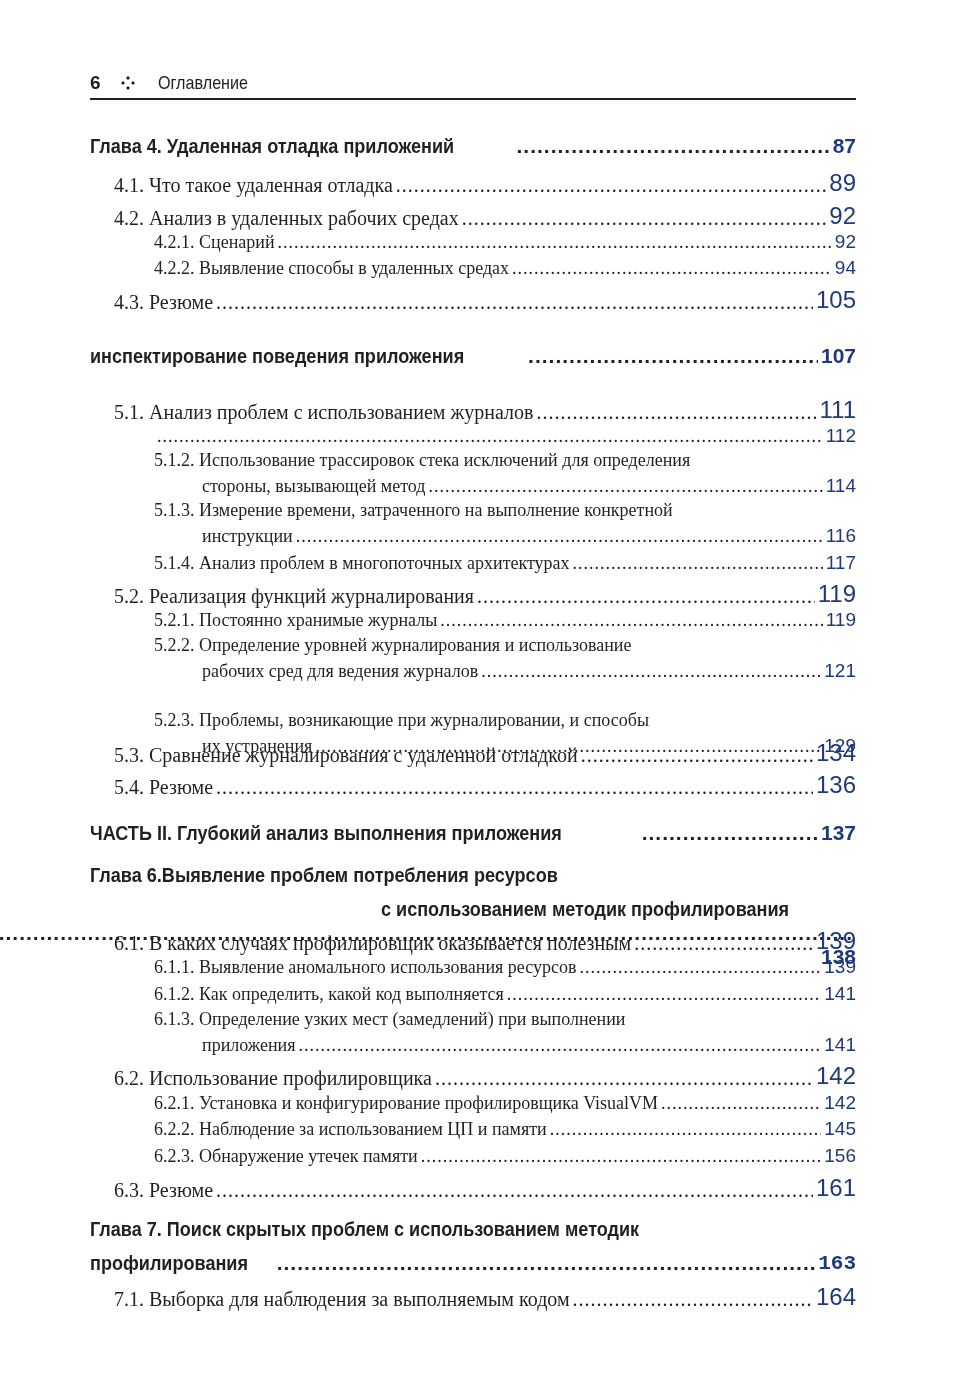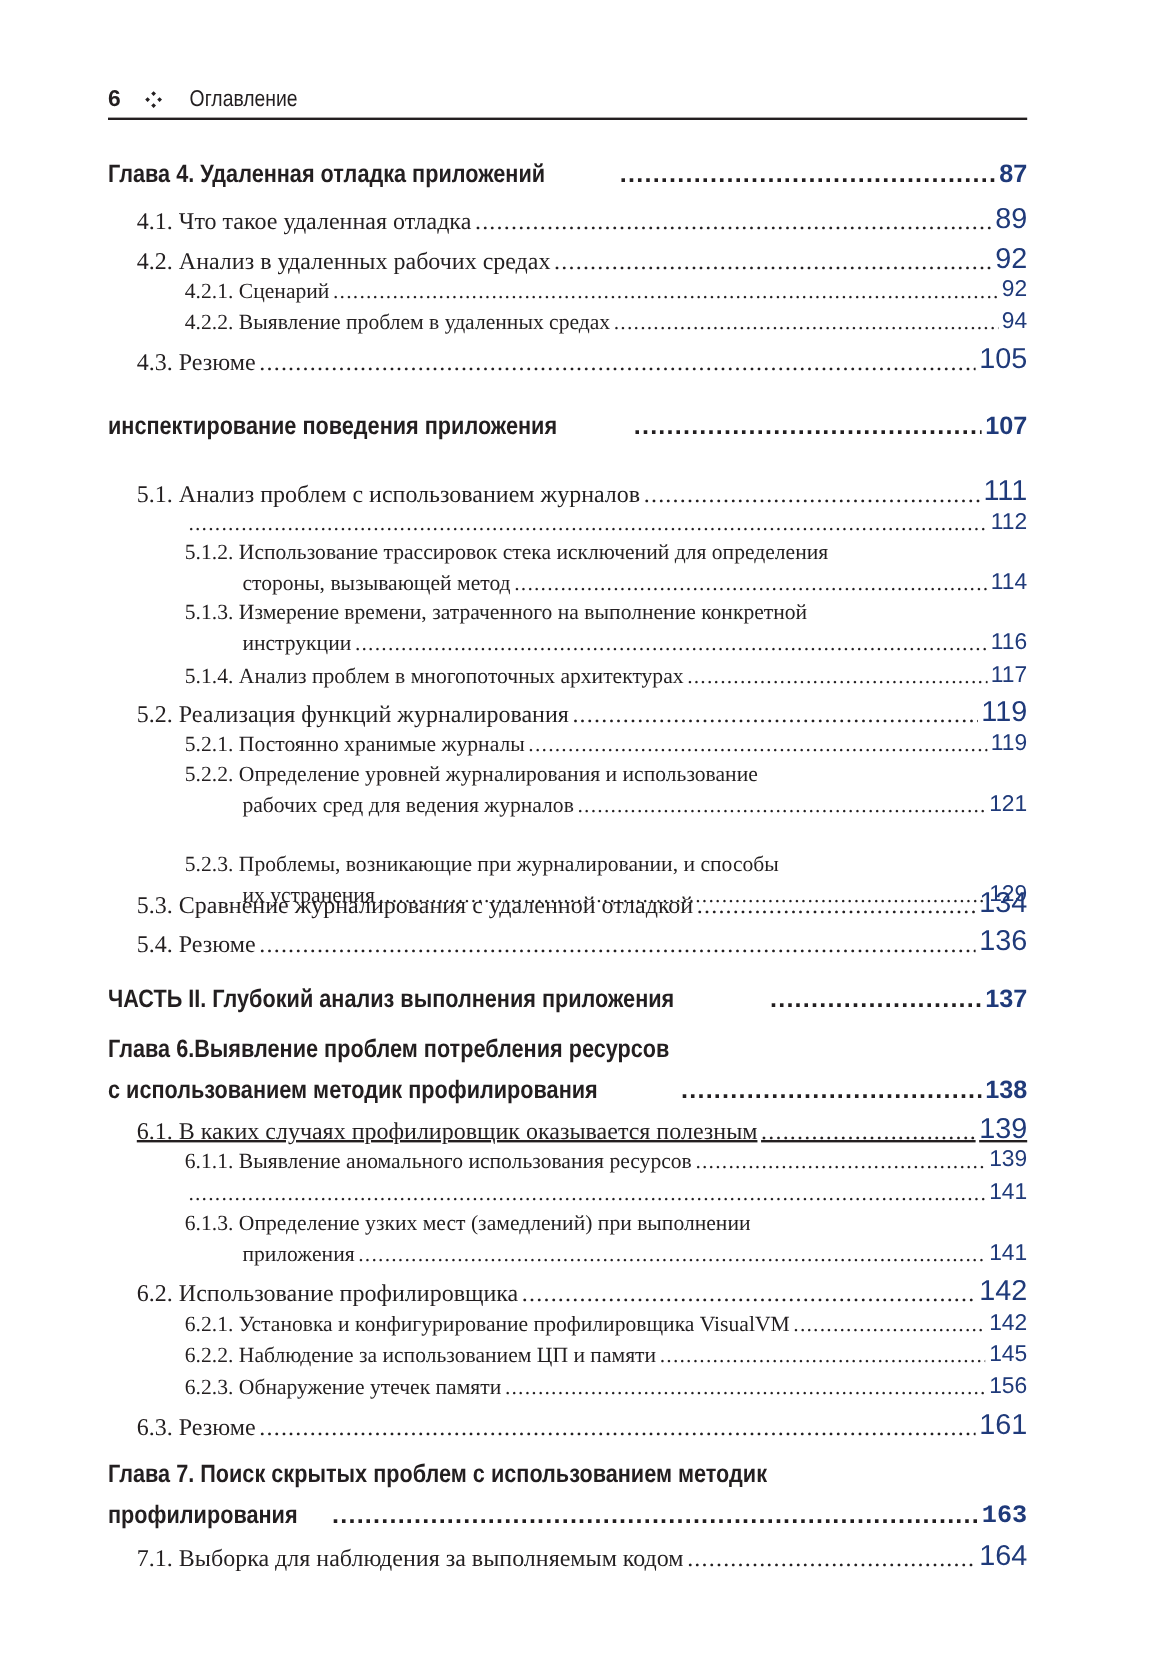--- a/index.html
+++ b/index.html
@@ -71,21 +71,21 @@
     </div>
     <div style="position: absolute; left: 0px; width: 766px; top: 111px;">
       <div class="entry l2">
         <span class="text">4.2.1. Сценарий</span>
         <span class="dots"></span>
         <span class="page" style="color: rgb(31, 58, 122);">92</span>
       </div>
     </div>
     <div style="position: absolute; left: 0px; width: 766px; top: 137px;">
       <div class="entry l2">
-        <span class="text">4.2.2. Выявление проблем в удаленных средах</span>
+        <span class="text">4.2.2. Выявление способы в удаленных средах</span>
         <span class="dots"></span>
         <span class="page" style="color: rgb(31, 58, 122);">94</span>
       </div>
     </div>
     <div style="position: absolute; left: 0px; width: 766px; top: 166px;">
       <div class="entry l1">
         <span class="text">4.3. Резюме</span>
         <span class="dots"></span>
         <span class="page" style="color: rgb(31, 58, 122);">105</span>
       </div>
@@ -179,42 +179,43 @@
     </div>
     <div style="position: absolute; left: 0px; width: 766px; top: 701px;">
       <div class="entry chapter">
         <span class="text cw">ЧАСТЬ II. Глубокий анализ выполнения приложения</span>
         <span class="dots"></span>
         <span class="page" style="color: rgb(31, 58, 122);">137</span>
       </div>
     </div>
     <div style="position: absolute; left: 0px; width: 766px; top: 743px;">
       <div class="chapter" style="white-space: nowrap;"><span class="cw">Глава 6.Выявление проблем потребления ресурсов</span></div>
-      <div class="entry chapter" style="margin-top: 10px;">
+      <div class="entry chapter" style="margin-top: 10px; flex-direction: column;">
         <span class="text cw">с использованием методик профилирования</span>
         <span class="dots"></span>
         <span class="page" style="color: rgb(31, 58, 122);">138</span>
       </div>
     </div>
-    <div style="position: absolute; left: 0px; width: 766px; top: 807px; text-decoration: underline;">
+    <div style="position: absolute; left: 0px; width: 766px; top: 807px;">
       <div class="entry l1">
         <span class="text">6.1. В каких случаях профилировщик оказывается полезным</span>
         <span class="dots"></span>
         <span class="page" style="color: rgb(31, 58, 122);">139</span>
       </div>
     </div>
     <div style="position: absolute; left: 0px; width: 766px; top: 836px;">
       <div class="entry l2">
         <span class="text">6.1.1. Выявление аномального использования ресурсов</span>
         <span class="dots"></span>
         <span class="page" style="color: rgb(31, 58, 122);">139</span>
       </div>
     </div>
     <div style="position: absolute; left: 0px; width: 766px; top: 863px;">
       <div class="entry l2">
+        <span class="text">6.1.2. Как определить, какой код выполняется</span>
         <span class="dots"></span>
         <span class="page" style="color: rgb(31, 58, 122);">141</span>
       </div>
     </div>
     <div style="position: absolute; left: 0px; width: 766px; top: 889px;">
       <div class="l2" style="white-space: nowrap;"><span>6.1.3. Определение узких мест (замедлений) при выполнении</span></div>
       <div class="entry l2" style="margin-top: 4px; padding-left: 112px;">
         <span class="text">приложения</span>
         <span class="dots"></span>
         <span class="page" style="color: rgb(31, 58, 122);">141</span>

